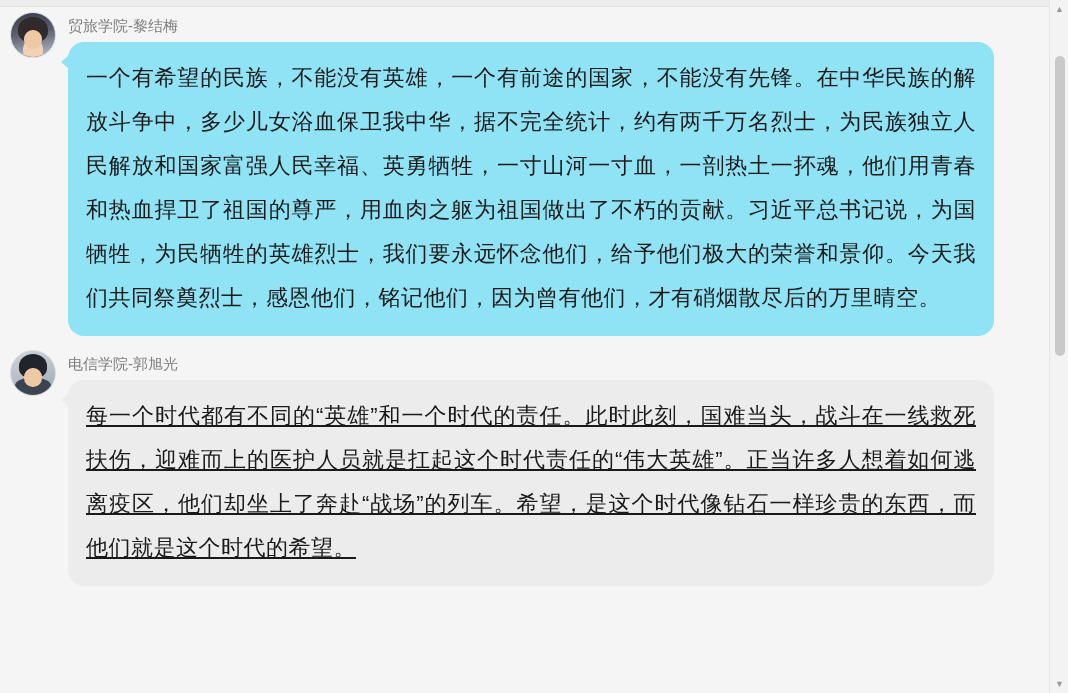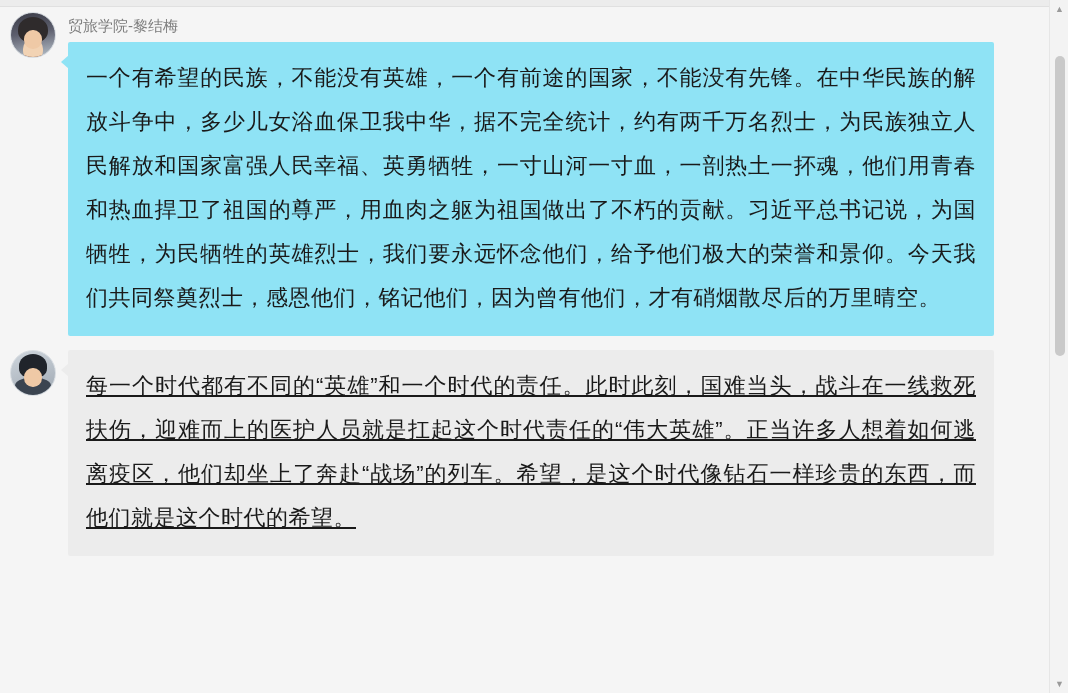--- a/index.html
+++ b/index.html
@@ -115,21 +115,21 @@
   .sender {
     font-size: 15px;
     color: #7d7d7d;
     line-height: 20px;
     margin-top: 4px;
     margin-bottom: 6px;
     font-family: "Liberation Sans", sans-serif;
   }
   .bubble {
     position: relative;
-    border-radius: 2px;
+    border-radius: 16px;
     padding: 14px 18px 16px 18px;
     font-size: 22px;
     line-height: 44px;
     letter-spacing: 0.5px;
     color: #1a1a1a;
     text-align: justify;
     word-break: break-all;
     font-family: "Liberation Sans", sans-serif;
   }
   .bubble.blue {
@@ -213,20 +213,21 @@
         </div>
       </div>
     </div>
 
     <div class="msg msg-2">
       <div class="msg-row">
         <div class="avatar a2">
           <div class="face"></div>
         </div>
         <div class="msg-body">
+          <div class="sender">电信学院-郭旭光</div>
           <div class="bubble gray">每一个时代都有不同的“英雄”和一个时代的责任。此时此刻，国难当头，战斗在一线救死扶伤，迎难而上的医护人员就是扛起这个时代责任的“伟大英雄”。正当许多人想着如何逃离疫区，他们却坐上了奔赴“战场”的列车。希望，是这个时代像钻石一样珍贵的东西，而他们就是这个时代的希望。</div>
         </div>
       </div>
     </div>
 
   </div>
 
   <div class="scrollbar">
     <div class="scroll-arrow up">▲</div>
     <div class="scroll-thumb"></div>

